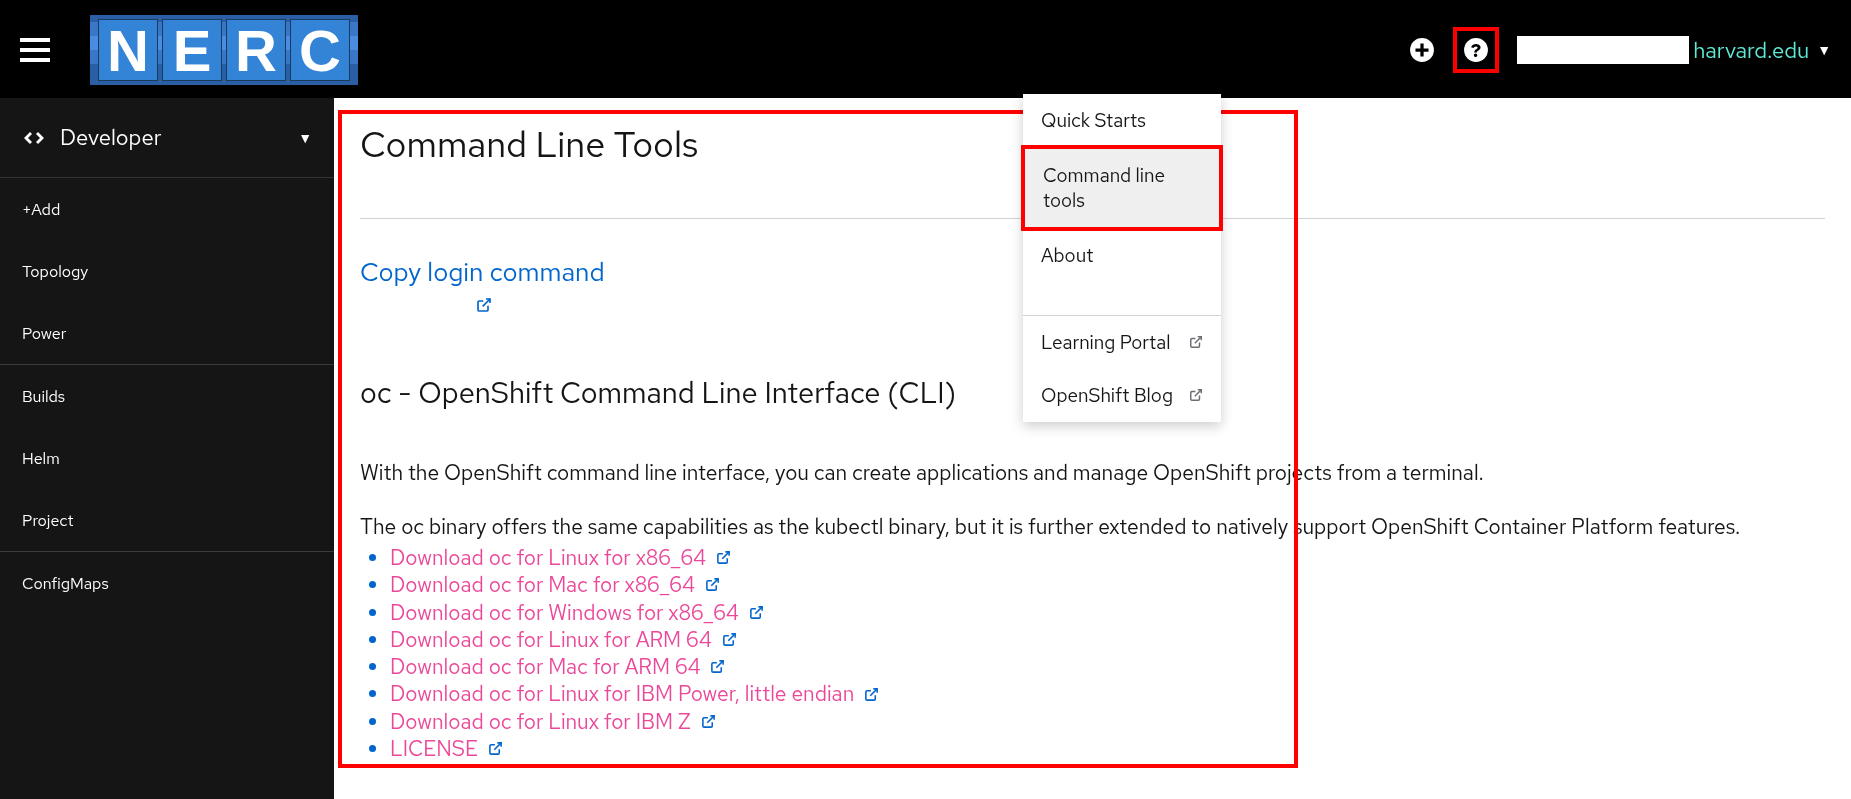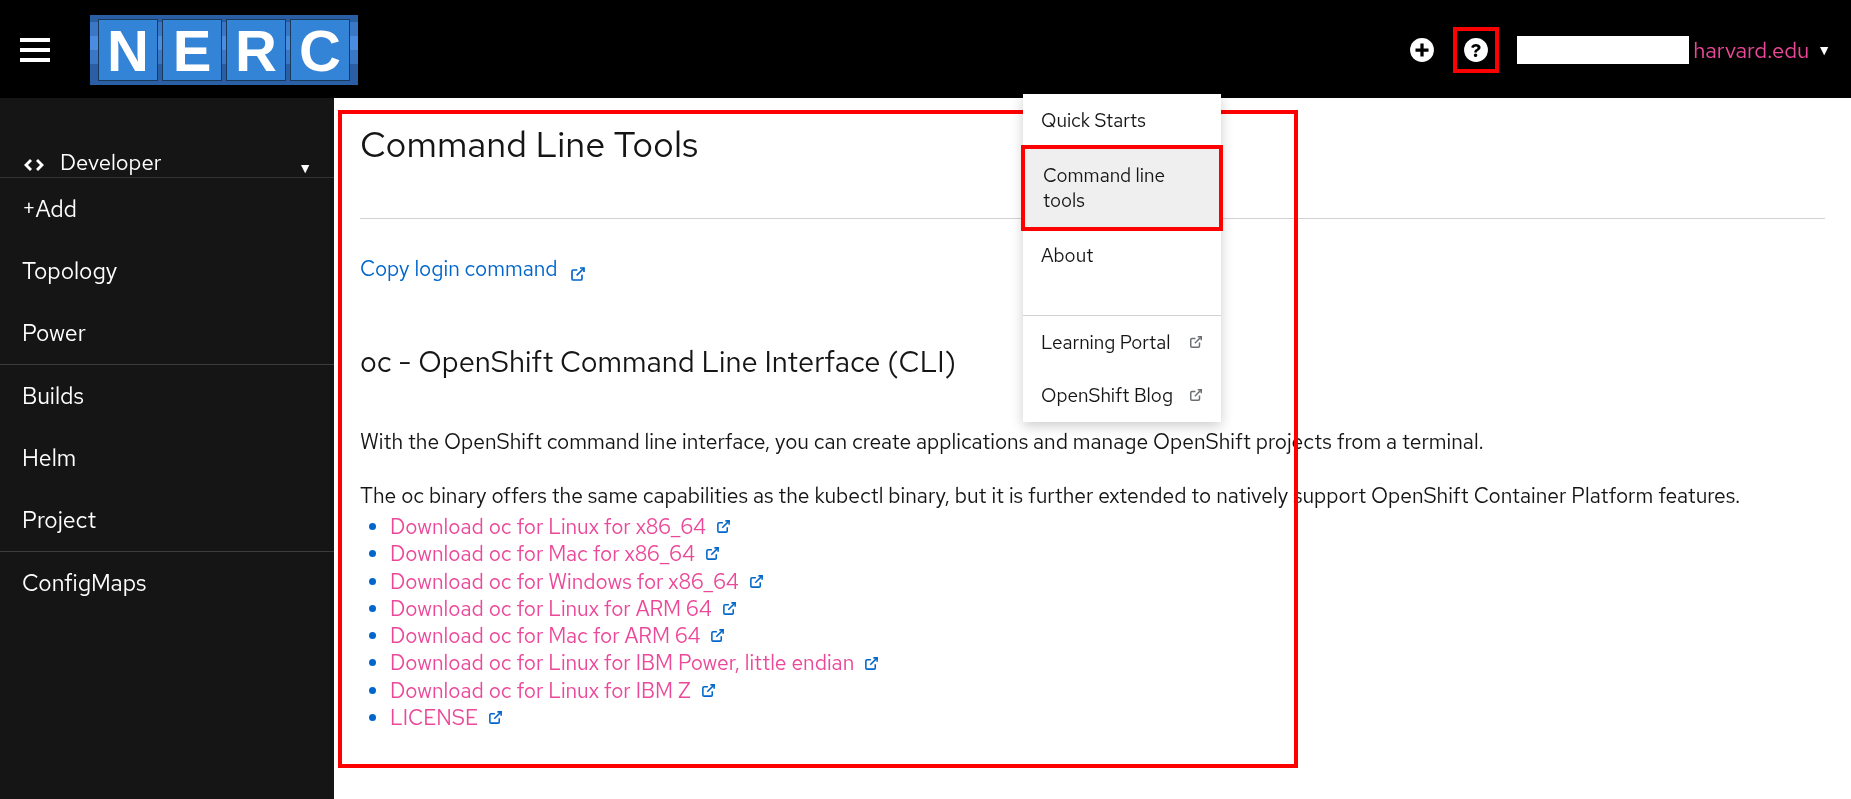--- a/index.html
+++ b/index.html
@@ -12,40 +12,40 @@
   .hamburger div { height: 4px; background: #fff; }
   
   .logo { height: 70px; display: flex; align-items: center; gap: 4px; background: linear-gradient(to bottom, #2a5ea5 0%, #2a5ea5 10%, #3a77c7 10%, #3a77c7 30%, #4a8de0 30%, #4a8de0 50%, #3a77c7 50%, #3a77c7 70%, #2a5ea5 70%, #2a5ea5 100%); padding: 4px 8px; }
   .logo-letter { width: 60px; height: 62px; background: #3383d6; border: 1px solid #1a3a5c; display: flex; align-items: center; justify-content: center; font-size: 58px; font-weight: 700; color: #fff; font-family: Arial, sans-serif; }
   
   .masthead-right { margin-left: auto; display: flex; align-items: center; gap: 28px; }
   .icon-btn { width: 26px; height: 26px; cursor: pointer; color: #fff; }
   .help-wrap { border: 4px solid #ff0000; padding: 6px; margin: -10px; }
   .user-area { display: flex; align-items: center; gap: 4px; }
   .user-whitebox { width: 172px; height: 28px; background: #fff; }
-  .user-text { color: #ec4899; font-size: 22px; }
+  .user-text { color: #5eead4; font-size: 22px; }
   .caret-down { color: #fff; font-size: 14px; margin-left: 4px; }
   
   .shell { display: flex; height: calc(100% - 98px); }
   
   .sidebar { width: 334px; background: #151515; color: #fff; display: flex; flex-direction: column; }
-  .perspective { height: 80px; display: flex; align-items: flex-end; padding: 0 22px; border-bottom: 1px solid #333; cursor: pointer; }
+  .perspective { height: 80px; display: flex; align-items: center; padding: 0 22px; border-bottom: 1px solid #333; cursor: pointer; }
   .perspective svg { margin-right: 14px; }
   .perspective-label { font-size: 22px; flex: 1; }
   .perspective .chev { font-size: 14px; }
-  .nav-item { height: 62px; display: flex; align-items: center; padding: 0 22px; font-size: 23px; cursor: pointer; }
+  .nav-item { height: 62px; display: flex; align-items: center; padding: 0 22px; font-size: 16px; cursor: pointer; }
   .nav-divider { height: 1px; background: #3c3c3c; margin: 0; }
   
   .main { flex: 1; background: #fff; padding: 22px 26px; position: relative; }
   .red-box { position: absolute; border: 4px solid #ff0000; pointer-events: none; }
   .red-main { top: 12px; left: 4px; width: 960px; height: 658px; }
   
   .page-title { font-size: 36px; font-weight: 400; margin-bottom: 50px; }
   .hr { border: none; border-top: 1px solid #d2d2d2; margin-bottom: 36px; }
-  .copy-login { color: #0066cc; font-size: 21px; cursor: pointer; display: inline-flex; align-items: flex-end; gap: 8px; margin-bottom: 60px; }
+  .copy-login { color: #0066cc; font-size: 26px; cursor: pointer; display: inline-flex; align-items: center; gap: 8px; margin-bottom: 60px; flex-direction: column; }
   .ext-icon { display: inline-flex; margin-left: 4px; }
   .section-h2 { font-size: 29px; font-weight: 400; margin-bottom: 45px; }
   .body-text { font-size: 21px; line-height: 1.5; margin-bottom: 22px; max-width: 1470px; }
   .link-list { list-style: disc; padding-left: 30px; }
   .link-list li { font-size: 21px; line-height: 1.3; color: #0066cc; }
   .link-list a { color: #ec4899; text-decoration: none; display: inline-flex; align-items: center; gap: 6px; }
   
   .help-dropdown { position: absolute; top: 94px; right: 630px; width: 198px; background: #fff; box-shadow: 0 4px 12px rgba(0,0,0,.2); font-size: 19px; z-index: 20; }
   .help-item { padding: 14px 18px; display: flex; align-items: center; justify-content: space-between; cursor: pointer; color: #151515; }
   .help-item.highlight { background: #efefef; border: 4px solid #ff0000; margin: -2px; }

